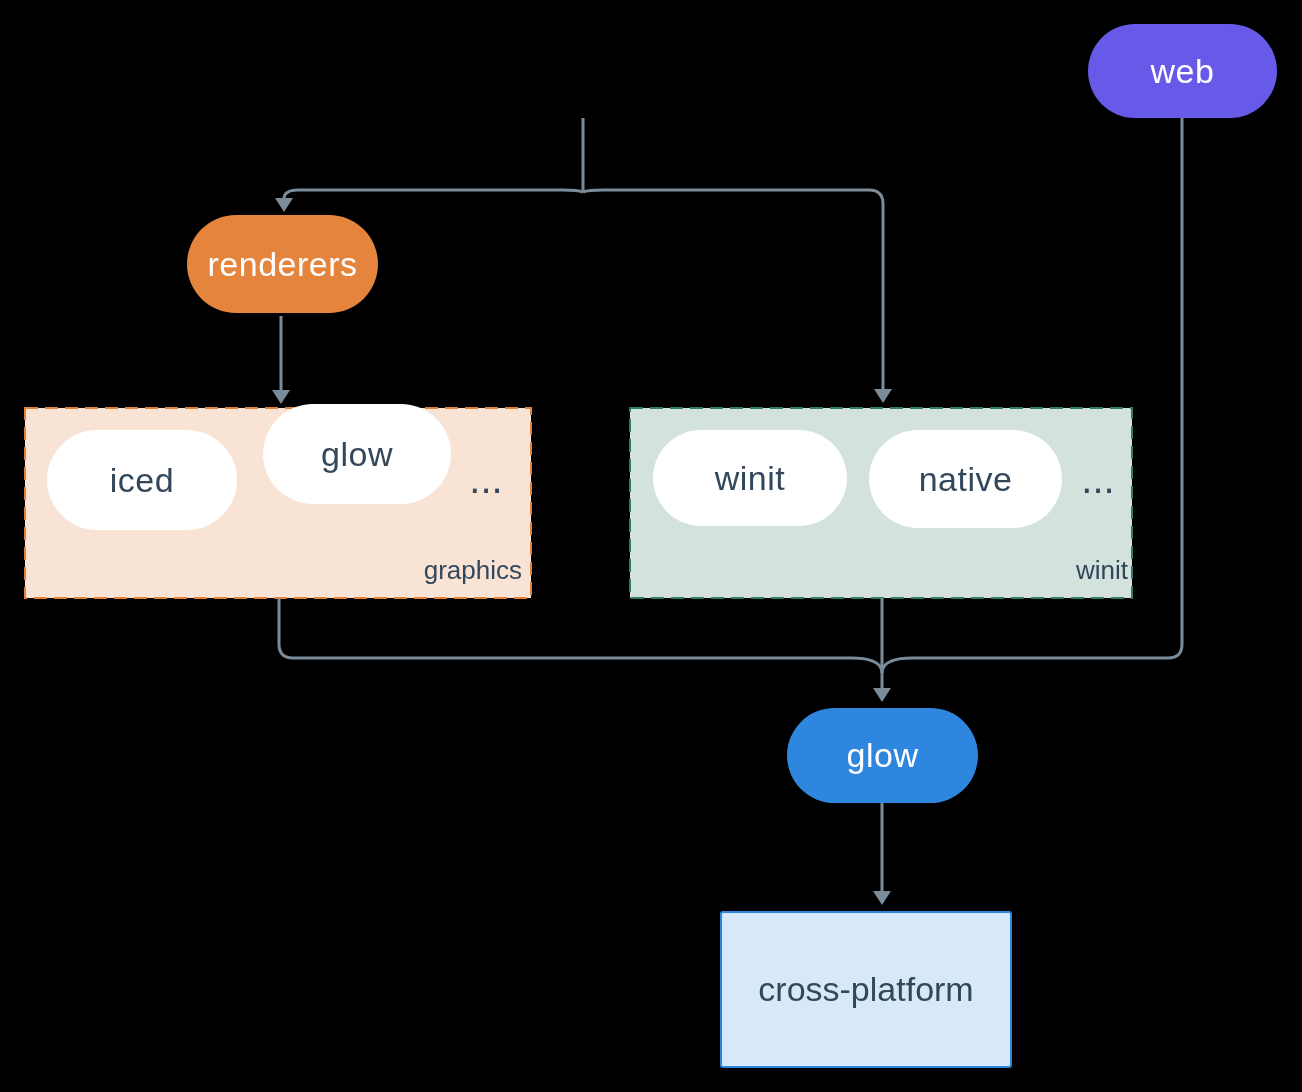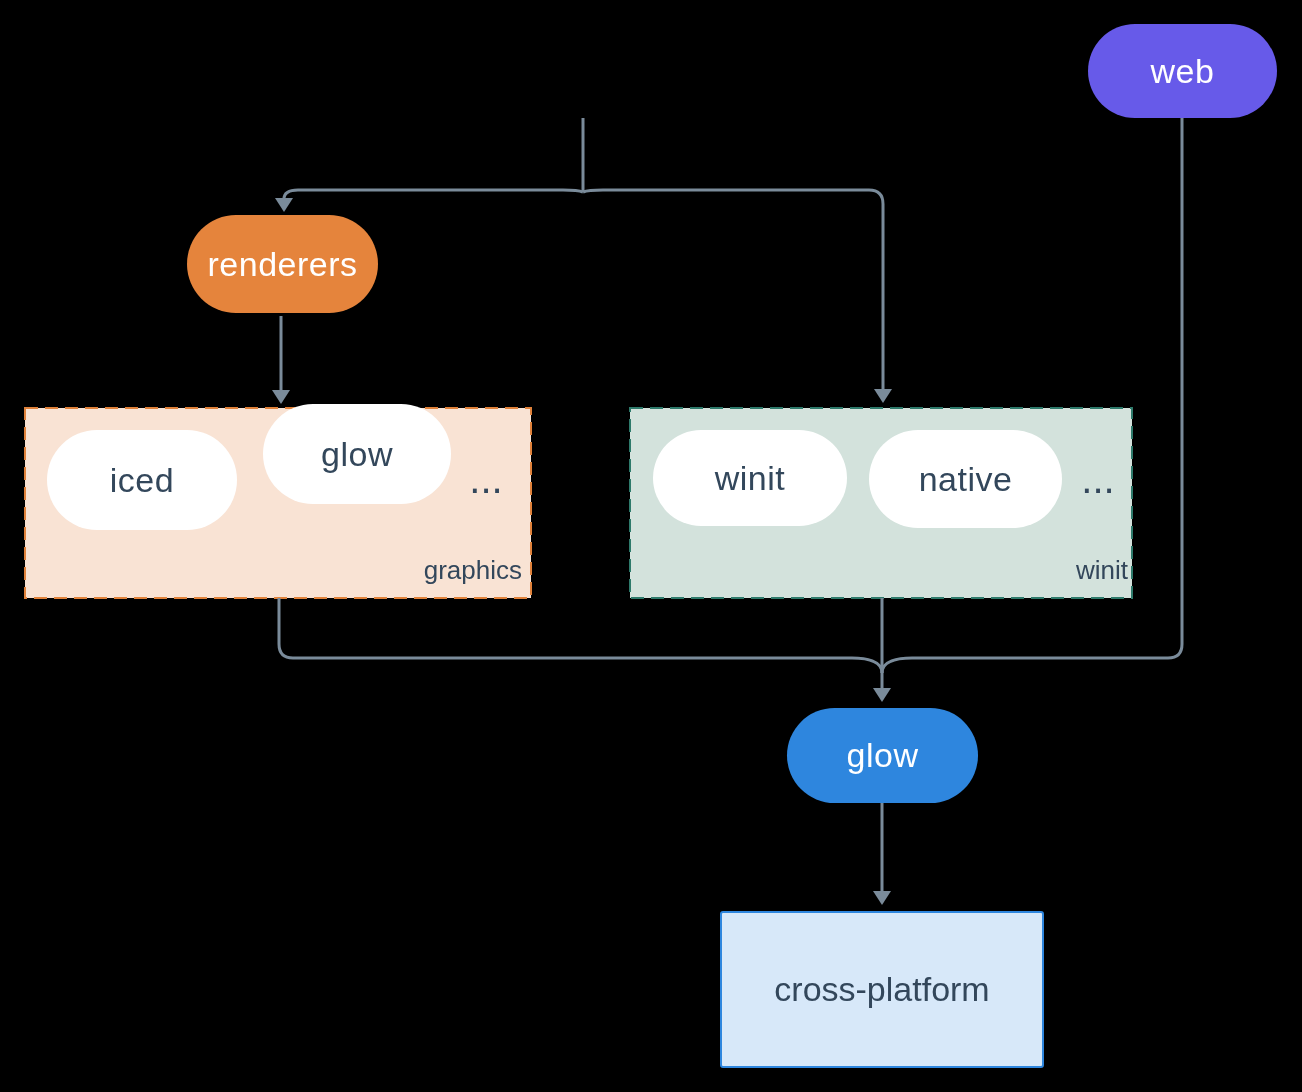--- a/index.html
+++ b/index.html
@@ -30,21 +30,21 @@
   .ellipsis{
     position:absolute;
     width:56px;
     text-align:center;
     font-size:40px;
     line-height:48px;
     color:var(--node_text_dark,#33475B);
   }
   .app-box{
     position:absolute;
-    left:720px;top:911px;width:324px;height:157px;
+    left:720px;top:911px;width:292px;height:157px;
     box-sizing:border-box;
     background:var(--app_fill,#D7E8F9);
     border:2px solid var(--app_border,#2E86DE);
     border-radius:3px;
     display:flex;flex-direction:column;align-items:center;justify-content:center;
     font-size:34px;line-height:47px;
     color:var(--node_text_dark,#33475B);
     text-align:center;
   }
 </style>

